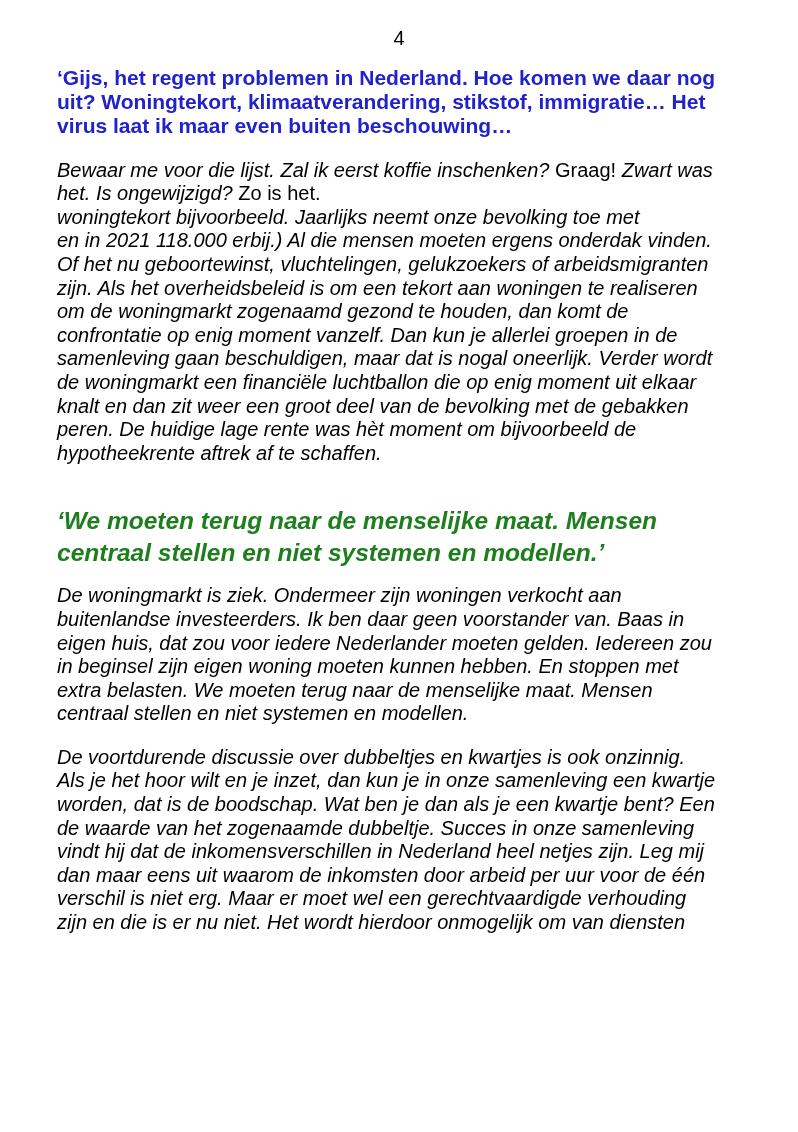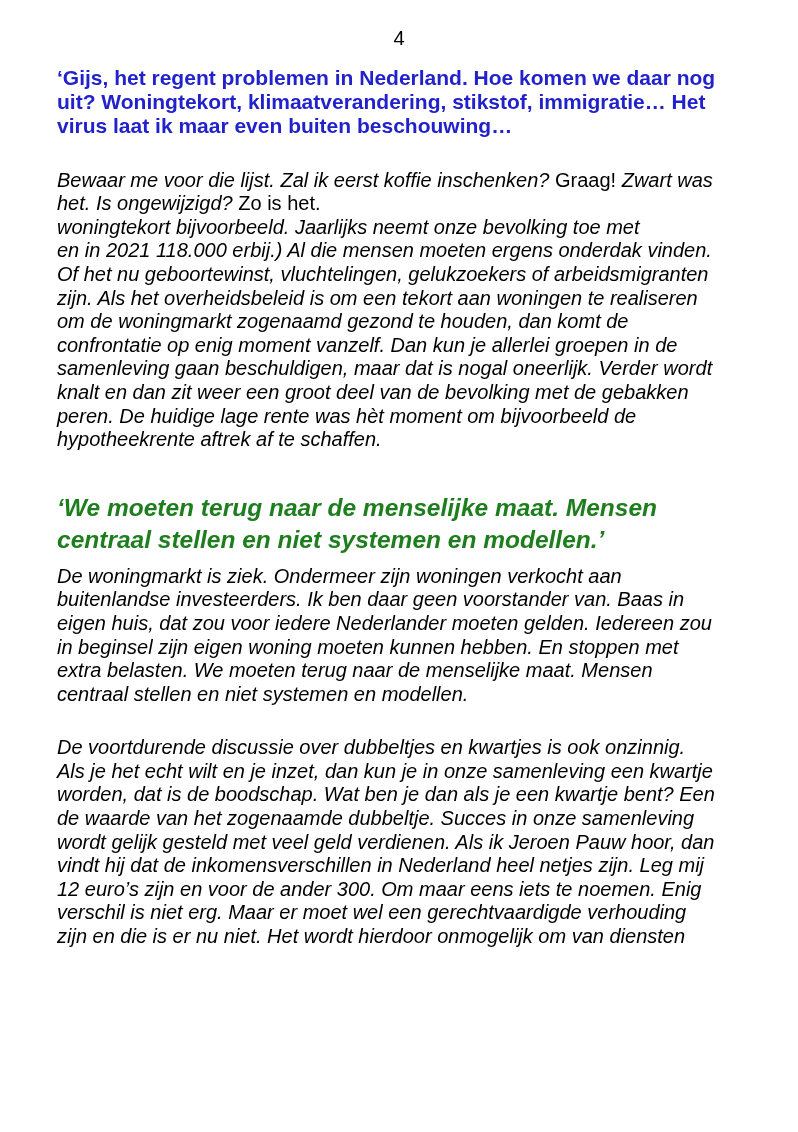--- a/index.html
+++ b/index.html
@@ -29,36 +29,36 @@
 
   .heading-blue {
     margin-top: 16px;
     font-weight: bold;
     font-style: normal;
     font-size: 21px;
     line-height: 24.2px;
     color: var(--heading-blue, #2222cc);
   }
   .body {
-    margin-top: 30px;
+    margin-top: 20px;
     font-size: 20px;
     line-height: 23.6px;
     font-style: italic;
     color: var(--body-text, #000000);
   }
   .body .upright { font-style: normal; }
   .heading-green {
     margin-top: 40px;
     font-weight: bold;
     font-style: italic;
     font-size: 24.5px;
     line-height: 32px;
     color: var(--quote-green, #1e7e1e);
   }
-  .heading-green + .body { margin-top: 9px; }
+  .heading-green + .body { margin-top: 15px; }
 </style>
 </head>
 <body style="background: rgb(255, 255, 255);">
 
 <div class="page">
   <div class="page-number">4</div>
   <div id="content-blocks">
       <div class="block heading-blue">
         <div class="line"><span>‘Gijs, het regent problemen in Nederland. Hoe komen we daar nog</span></div>
         <div class="line"><span>uit? Woningtekort, klimaatverandering, stikstof, immigratie… Het</span></div>
@@ -67,41 +67,41 @@
       <div class="block body">
         <div class="line"><span>Bewaar me voor die lijst. Zal ik eerst koffie inschenken? </span><span class="upright">Graag! </span><span>Zwart was</span></div>
         <div class="line"><span>het. Is ongewijzigd? </span><span class="upright">Zo is het.</span></div>
         <div class="line"><span>woningtekort bijvoorbeeld. Jaarlijks neemt onze bevolking toe met</span></div>
         <div class="line"><span>en in 2021 118.000 erbij.) Al die mensen moeten ergens onderdak vinden.</span></div>
         <div class="line"><span>Of het nu geboortewinst, vluchtelingen, gelukzoekers of arbeidsmigranten</span></div>
         <div class="line"><span>zijn. Als het overheidsbeleid is om een tekort aan woningen te realiseren</span></div>
         <div class="line"><span>om de woningmarkt zogenaamd gezond te houden, dan komt de</span></div>
         <div class="line"><span>confrontatie op enig moment vanzelf. Dan kun je allerlei groepen in de</span></div>
         <div class="line"><span>samenleving gaan beschuldigen, maar dat is nogal oneerlijk. Verder wordt</span></div>
+        <div class="line"><span>de woningmarkt een financiële luchtballon die op enig moment uit elkaar</span></div>
         <div class="line"><span>knalt en dan zit weer een groot deel van de bevolking met de gebakken</span></div>
         <div class="line"><span>peren. De huidige lage rente was hèt moment om bijvoorbeeld de</span></div>
         <div class="line"><span>hypotheekrente aftrek af te schaffen.</span></div>
       </div>
       <div class="block heading-green">
         <div class="line"><span>‘We moeten terug naar de menselijke maat. Mensen</span></div>
         <div class="line"><span>centraal stellen en niet systemen en modellen.’</span></div>
       </div>
       <div class="block body">
         <div class="line"><span>De woningmarkt is ziek. Ondermeer zijn woningen verkocht aan</span></div>
         <div class="line"><span>buitenlandse investeerders. Ik ben daar geen voorstander van. Baas in</span></div>
         <div class="line"><span>eigen huis, dat zou voor iedere Nederlander moeten gelden. Iedereen zou</span></div>
         <div class="line"><span>in beginsel zijn eigen woning moeten kunnen hebben. En stoppen met</span></div>
         <div class="line"><span>extra belasten. We moeten terug naar de menselijke maat. Mensen</span></div>
         <div class="line"><span>centraal stellen en niet systemen en modellen.</span></div>
       </div>
       <div class="block body">
         <div class="line"><span>De voortdurende discussie over dubbeltjes en kwartjes is ook onzinnig.</span></div>
-        <div class="line"><span>Als je het echt wilt en je inzet, dan kun je in onze samenleving een kwartje</span></div>
+        <div class="line"><span>Als je het hoor wilt en je inzet, dan kun je in onze samenleving een kwartje</span></div>
         <div class="line"><span>worden, dat is de boodschap. Wat ben je dan als je een kwartje bent? Een</span></div>
         <div class="line"><span>de waarde van het zogenaamde dubbeltje. Succes in onze samenleving</span></div>
-        <div class="line"><span>wordt gelijk gesteld met veel geld verdienen. Als ik Jeroen Pauw hoor, dan</span></div>
         <div class="line"><span>vindt hij dat de inkomensverschillen in Nederland heel netjes zijn. Leg mij</span></div>
-        <div class="line"><span>12 euro’s zijn en voor de ander 300. Om maar eens iets te noemen. Enig</span></div>
+        <div class="line"><span>dan maar eens uit waarom de inkomsten door arbeid per uur voor de één</span></div>
         <div class="line"><span>verschil is niet erg. Maar er moet wel een gerechtvaardigde verhouding</span></div>
         <div class="line"><span>zijn en die is er nu niet. Het wordt hierdoor onmogelijk om van diensten</span></div>
       </div>
     </div>
 </div>
 
 </body></html>

